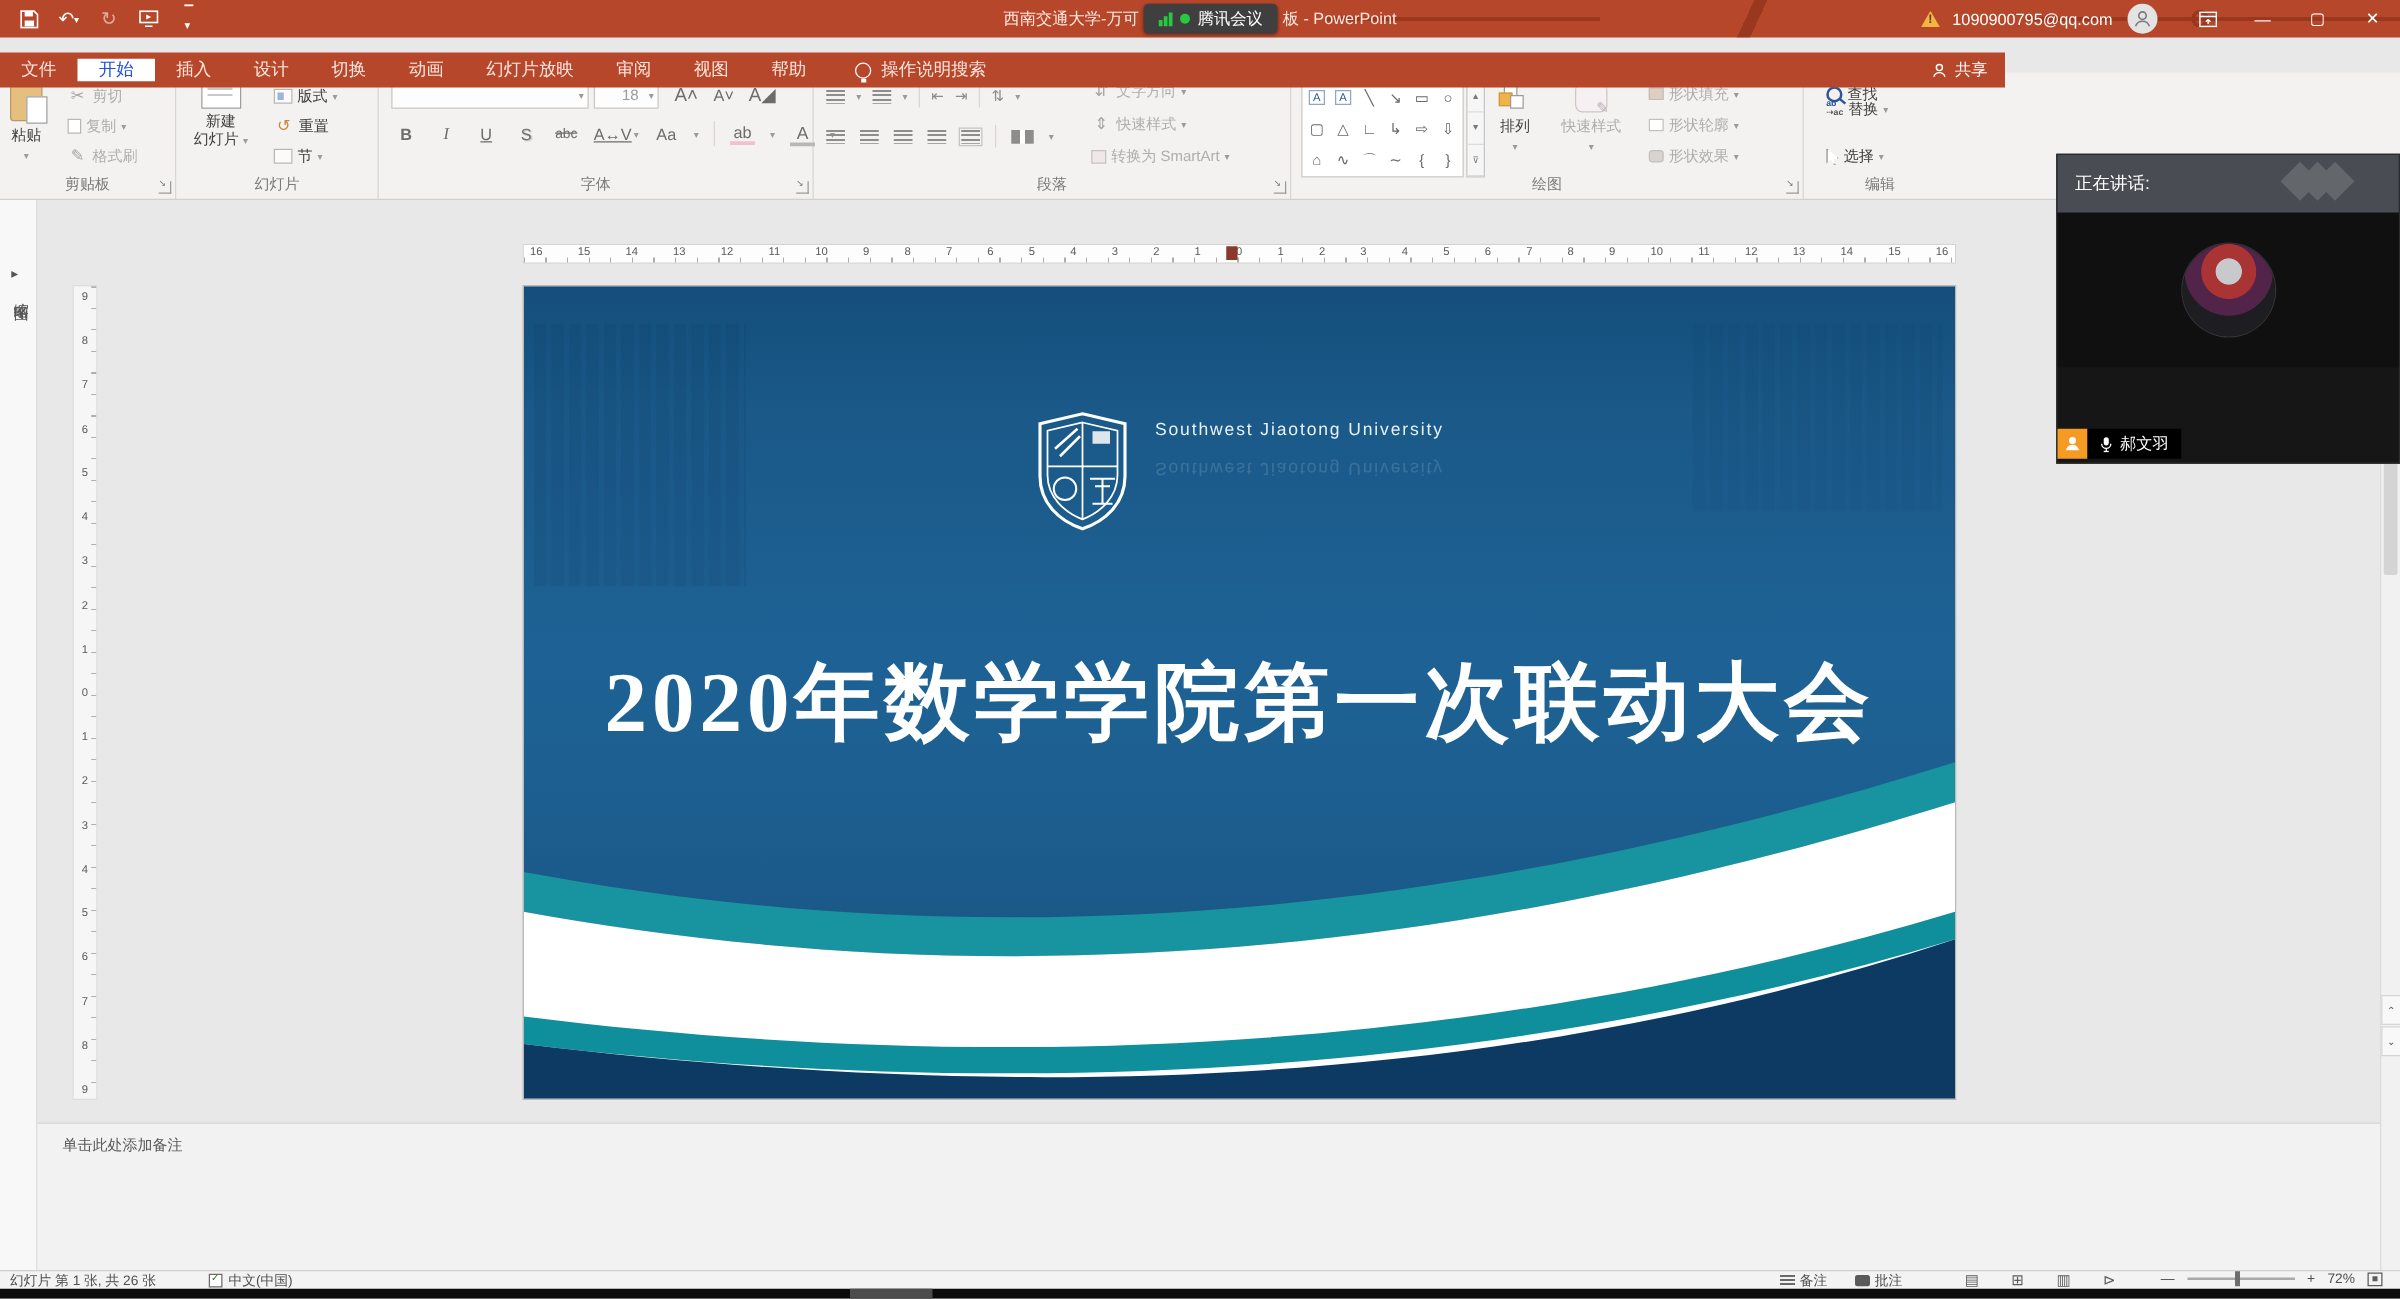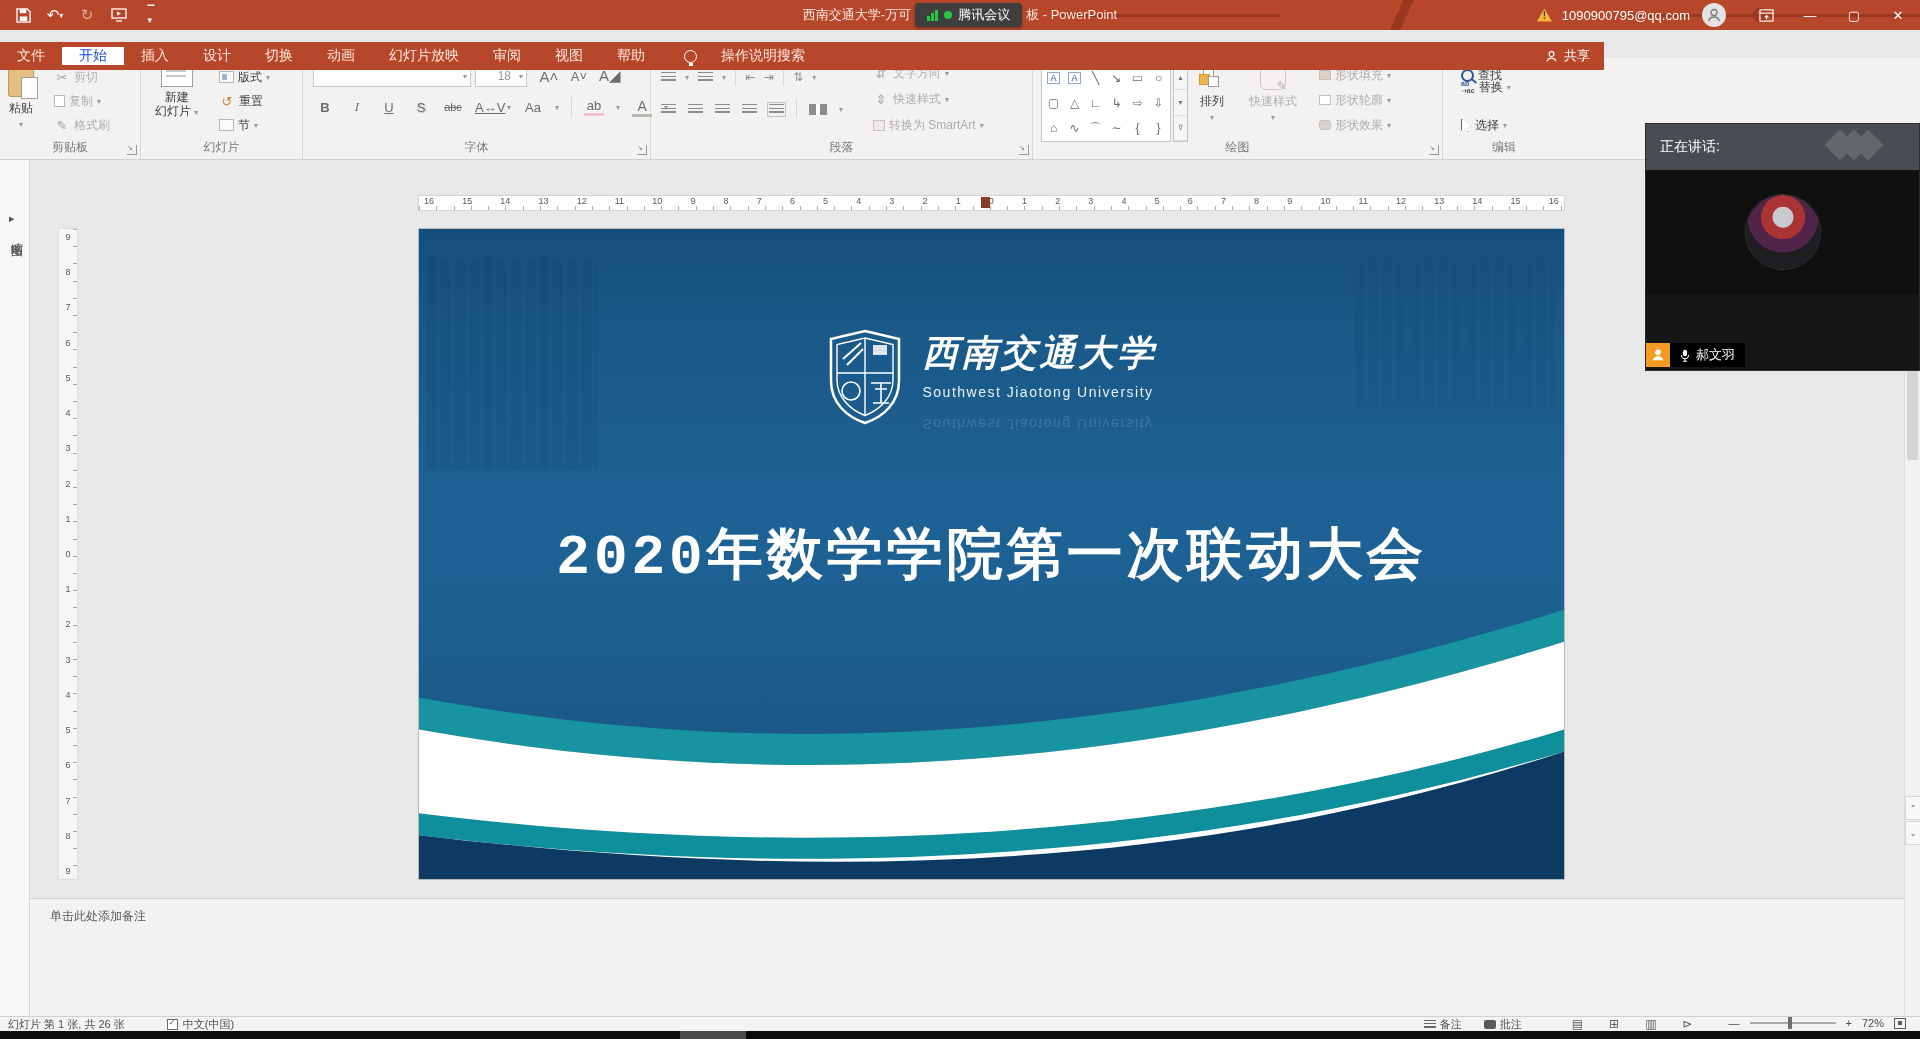--- a/index.html
+++ b/index.html
@@ -27,21 +27,21 @@
   .warn{width:15px;height:13px;background:#f4b63f;clip-path:polygon(50% 0,100% 100%,0 100%);position:relative;margin-right:10px}
   .warn::after{content:"!";position:absolute;left:0;right:0;top:0;bottom:0;color:#5b3a00;font-size:10px;font-weight:bold;text-align:center;line-height:14px}
   .email{font-size:13px;color:#fff;margin-right:12px}
   .avatar-circle{width:24px;height:24px;border-radius:50%;background:#e3e3e3;display:flex;align-items:center;justify-content:center;margin-right:18px}
   .winbtn{width:44px;height:30px;display:flex;align-items:center;justify-content:center;font-size:13px;color:#fff}
 
   
   .tabrow{left:0;top:42px;width:1604px;height:28px;background:#b7472a;display:flex;align-items:center;color:#fbe6df;z-index:39}
   .tab{padding:0 17px;display:flex;align-items:center;font-size:14px}
   .tab.active{background:#fff;color:#1d4ed8}
-  .tellme{display:flex;align-items:center;gap:24px;margin-left:22px;font-size:14px}
+  .tellme{display:flex;align-items:center;gap:8px;margin-left:22px;font-size:14px}
   .bulb{width:13px;height:13px;border:1.5px solid #fff;border-radius:50%;position:relative}
   .bulb::after{content:"";position:absolute;left:3.5px;top:12px;width:4px;height:3px;background:#fff}
   .share{position:absolute;right:14px;top:0;height:28px;display:flex;align-items:center;gap:6px;color:#fff;font-size:13px}
 
   
   .ribbon{left:0;top:58px;width:1920px;height:102px;background:#f3f2f1;border-bottom:1px solid #d2d0ce;z-index:10}
   .rgroup{position:absolute;top:0;height:100%;border-right:1px solid #d8d5d2}
   .glabel{position:absolute;bottom:3px;left:0;right:0;text-align:center;font-size:12px;color:#7a7a7a}
   .launcher{position:absolute;bottom:4px;right:3px;width:10px;height:10px;border-right:1px solid #9a9a9a;border-bottom:1px solid #9a9a9a;font-size:7px;color:#777;line-height:6px;text-align:left}
   .bigbtn{position:absolute;top:5px;display:flex;flex-direction:column;align-items:center;gap:3px;font-size:12px;color:#3f3f3f;text-align:center}
@@ -98,21 +98,21 @@
     background:linear-gradient(180deg,#144e7c 0%,#1a5988 16%,#1e6295 45%,#1c5d8e 68%,#195685 82%)}
   .slide .bldg{position:absolute;top:30px;width:170px;height:210px;opacity:.18;
     background:repeating-linear-gradient(90deg,#0d3b63 0 10px,#155181 10px 14px)}
   .slide .bldg.r{right:10px;left:auto;height:150px;width:200px;opacity:.12}
   .waves{position:absolute;left:0;top:0;width:100%;height:100%}
   .logo-row{position:absolute;left:0;top:100px;width:100%;display:flex;justify-content:center;align-items:flex-start;gap:20px}
   .logo-text .cn{font-family:"Liberation Serif","DejaVu Serif",serif;font-style:italic;font-weight:bold;font-size:36px;color:#fff;letter-spacing:3px}
   .logo-text .en{font-size:14px;color:#e8f1f7;letter-spacing:1.5px;margin-top:6px}
   .logo-text .en-reflect{font-size:14px;color:#fff;opacity:.14;letter-spacing:1.5px;transform:scaleY(-1);margin-top:16px}
   .slide-title{position:absolute;left:0;top:288px;width:100%;text-align:center;
-    font-family:Liberation Mono, monospace;font-size:56px;font-weight:600;color:#fff;letter-spacing:4px}
+    font-family:Liberation Serif, serif;font-size:68px;font-weight:600;color:#fff;letter-spacing:4px}
 
   
   .notes{left:30px;top:898px;width:1874px;height:118px;background:#f2f2f2;border-top:1px solid #d4d4d4;padding:9px 0 0 20px;z-index:5}
   .notes span{font-size:12px;color:#595959}
   .vscroll{left:1904px;top:160px;width:16px;height:856px;background:#f1f1f1;border-left:1px solid #dcdcdc;z-index:6}
   .vscroll .thumb{position:absolute;left:2px;top:170px;width:11px;height:130px;background:#d4d4d4;border-radius:2px}
   .navbtn{position:absolute;left:0;width:16px;height:24px;background:#f8f8f8;border:1px solid #d6d6d6;display:flex;align-items:center;justify-content:center;font-size:8px;color:#555}
   .statusbar{left:0;top:1016px;width:1920px;height:15px;background:#f3f3f3;border-top:1px solid #d0d0d0;display:flex;align-items:flex-start;font-size:11px;color:#4e4e4e;z-index:20}
   .statusbar .sect{display:flex;align-items:center;gap:5px}
   .spell-ico{display:inline-block;width:11px;height:11px;border:1px solid #6a6a6a;position:relative;background:#fff}
@@ -507,21 +507,20 @@
     <svg width="76" height="96" viewBox="0 0 76 96">
       <path d="M38 2 L72 10 V52 C72 74 56 88 38 94 C20 88 4 74 4 52 V10 Z" fill="none" stroke="#fff" stroke-width="2.5"></path>
       <path d="M38 9 L66 15.5 V51 C66 69 52 81 38 86.5 C24 81 10 69 10 51 V15.5 Z" fill="none" stroke="#fff" stroke-width="1.4"></path>
       <path d="M10 44 H66 M38 9 V86" stroke="#fff" stroke-width="1.4"></path>
       <path d="M16 30 L34 14 M20 36 L36 20" stroke="#fff" stroke-width="2"></path>
       <circle cx="24" cy="62" r="9" fill="none" stroke="#fff" stroke-width="1.6"></circle>
       <path d="M44 54 H64 M54 54 V74 M46 74 H62 M48 60 H60" stroke="#fff" stroke-width="1.6"></path>
       <rect x="46" y="16" width="14" height="10" fill="#fff" opacity=".85"></rect>
     </svg>
     <div class="logo-text">
-      <div class="cn">西南交通大学</div>
       <div class="en">Southwest Jiaotong University</div>
       <div class="en-reflect">Southwest Jiaotong University</div>
     </div>
   </div>
 
   <div class="slide-title">2020年数学学院第一次联动大会</div>
 </div>
 
 <div class="abs notes">
   <span>单击此处添加备注</span>

